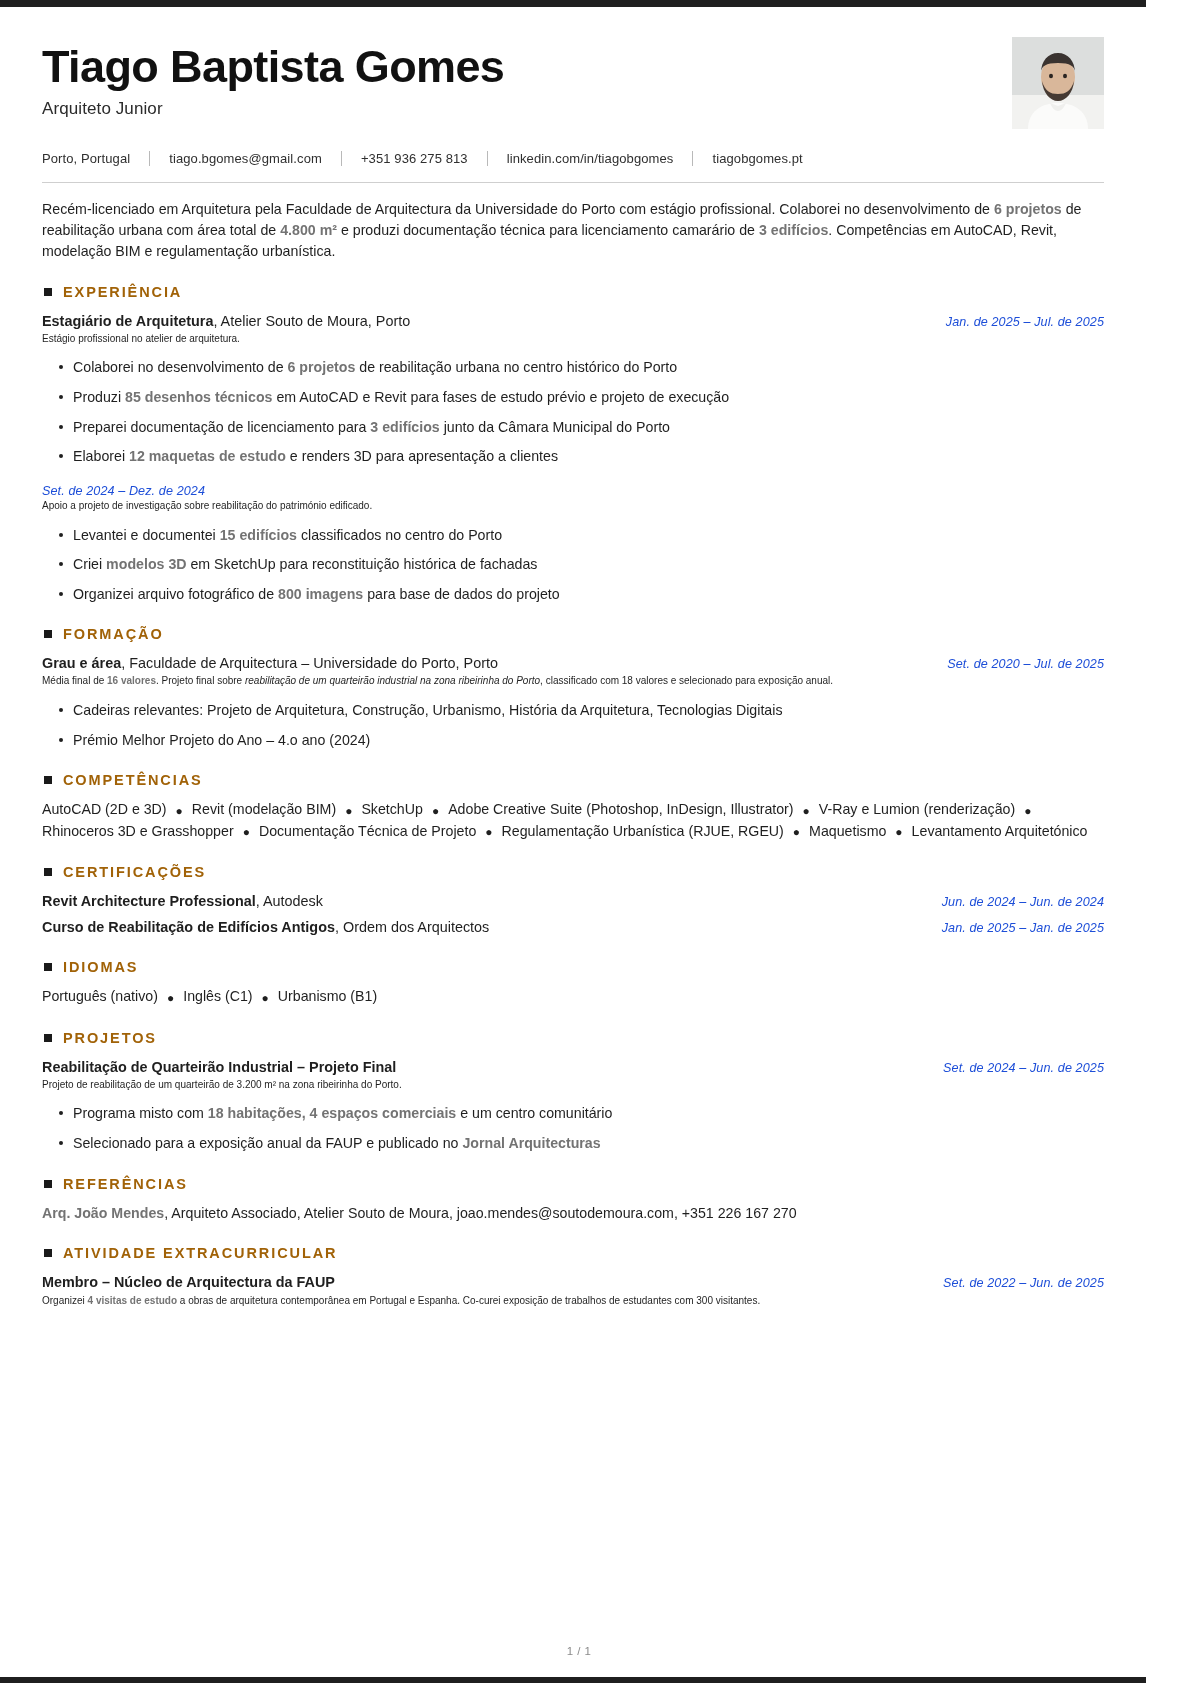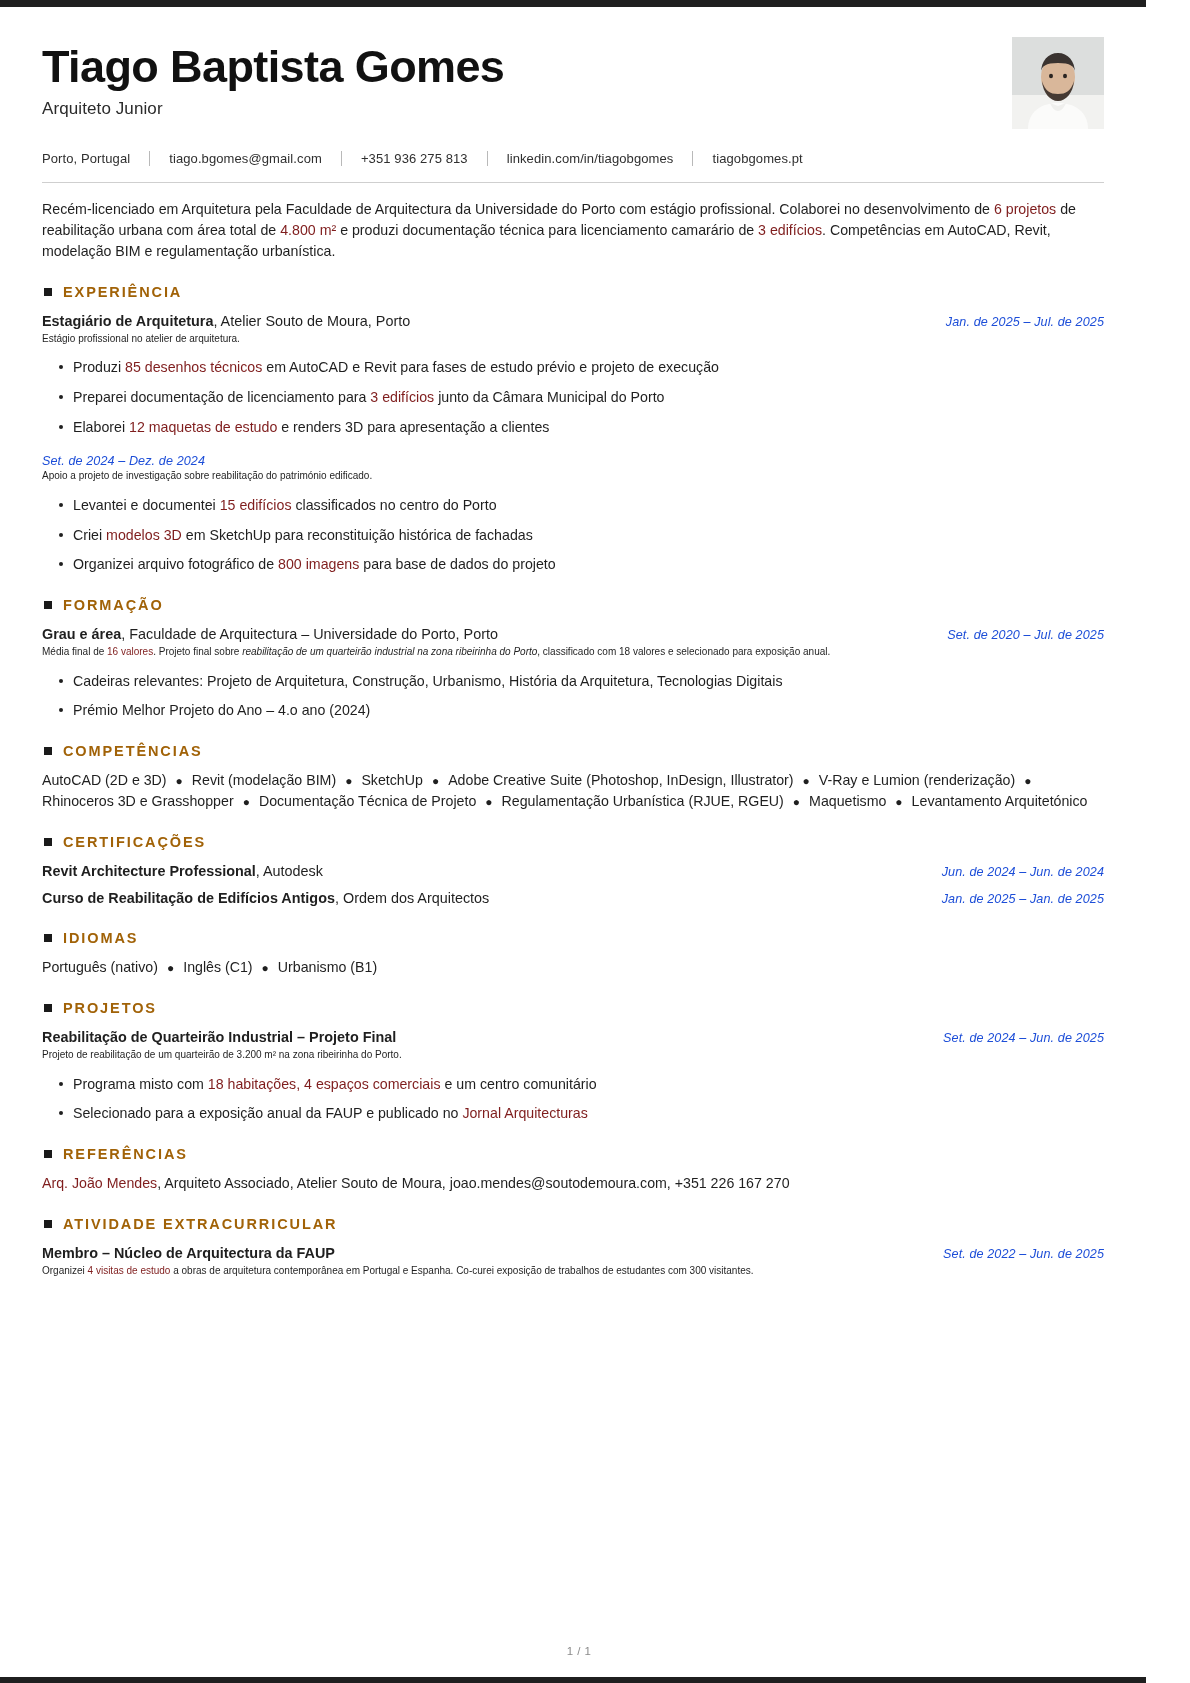--- a/index.html
+++ b/index.html
@@ -93,21 +93,21 @@
   }
 
   
   .summary {
     margin-top: 16px;
     font-size: 14.2px;
     line-height: 1.47;
     color: #1f1f1f;
     text-align: left;
   }
-  b, strong { font-weight: 400; color: #7f1d1d; }
+  b, strong { font-weight: 700; color: #737373; }
 
   
   .section { margin-top: 22px; }
 
   .sec-head {
     display: flex;
     align-items: center;
     gap: 11px;
     margin-bottom: 11px;
   }
@@ -277,20 +277,21 @@
 
       <div class="entry">
         <div class="entry-top">
           <div class="entry-title">
             <span class="t-b">Estagiário de Arquitetura</span><span>, Atelier Souto de Moura, Porto</span>
           </div>
           <div class="entry-date">Jan. de 2025 – Jul. de 2025</div>
         </div>
         <div class="entry-sub">Estágio profissional no atelier de arquitetura.</div>
         <ul class="bullets">
+          <li><span>Colaborei no desenvolvimento de </span><b>6 projetos</b><span> de reabilitação urbana no centro histórico do Porto</span></li>
           <li><span>Produzi </span><b>85 desenhos técnicos</b><span> em AutoCAD e Revit para fases de estudo prévio e projeto de execução</span></li>
           <li><span>Preparei documentação de licenciamento para </span><b>3 edifícios</b><span> junto da Câmara Municipal do Porto</span></li>
           <li><span>Elaborei </span><b>12 maquetas de estudo</b><span> e renders 3D para apresentação a clientes</span></li>
         </ul>
       </div>
 
       <div class="entry">
         <div class="entry-top">
           <div class="entry-date">Set. de 2024 – Dez. de 2024</div>
         </div>

